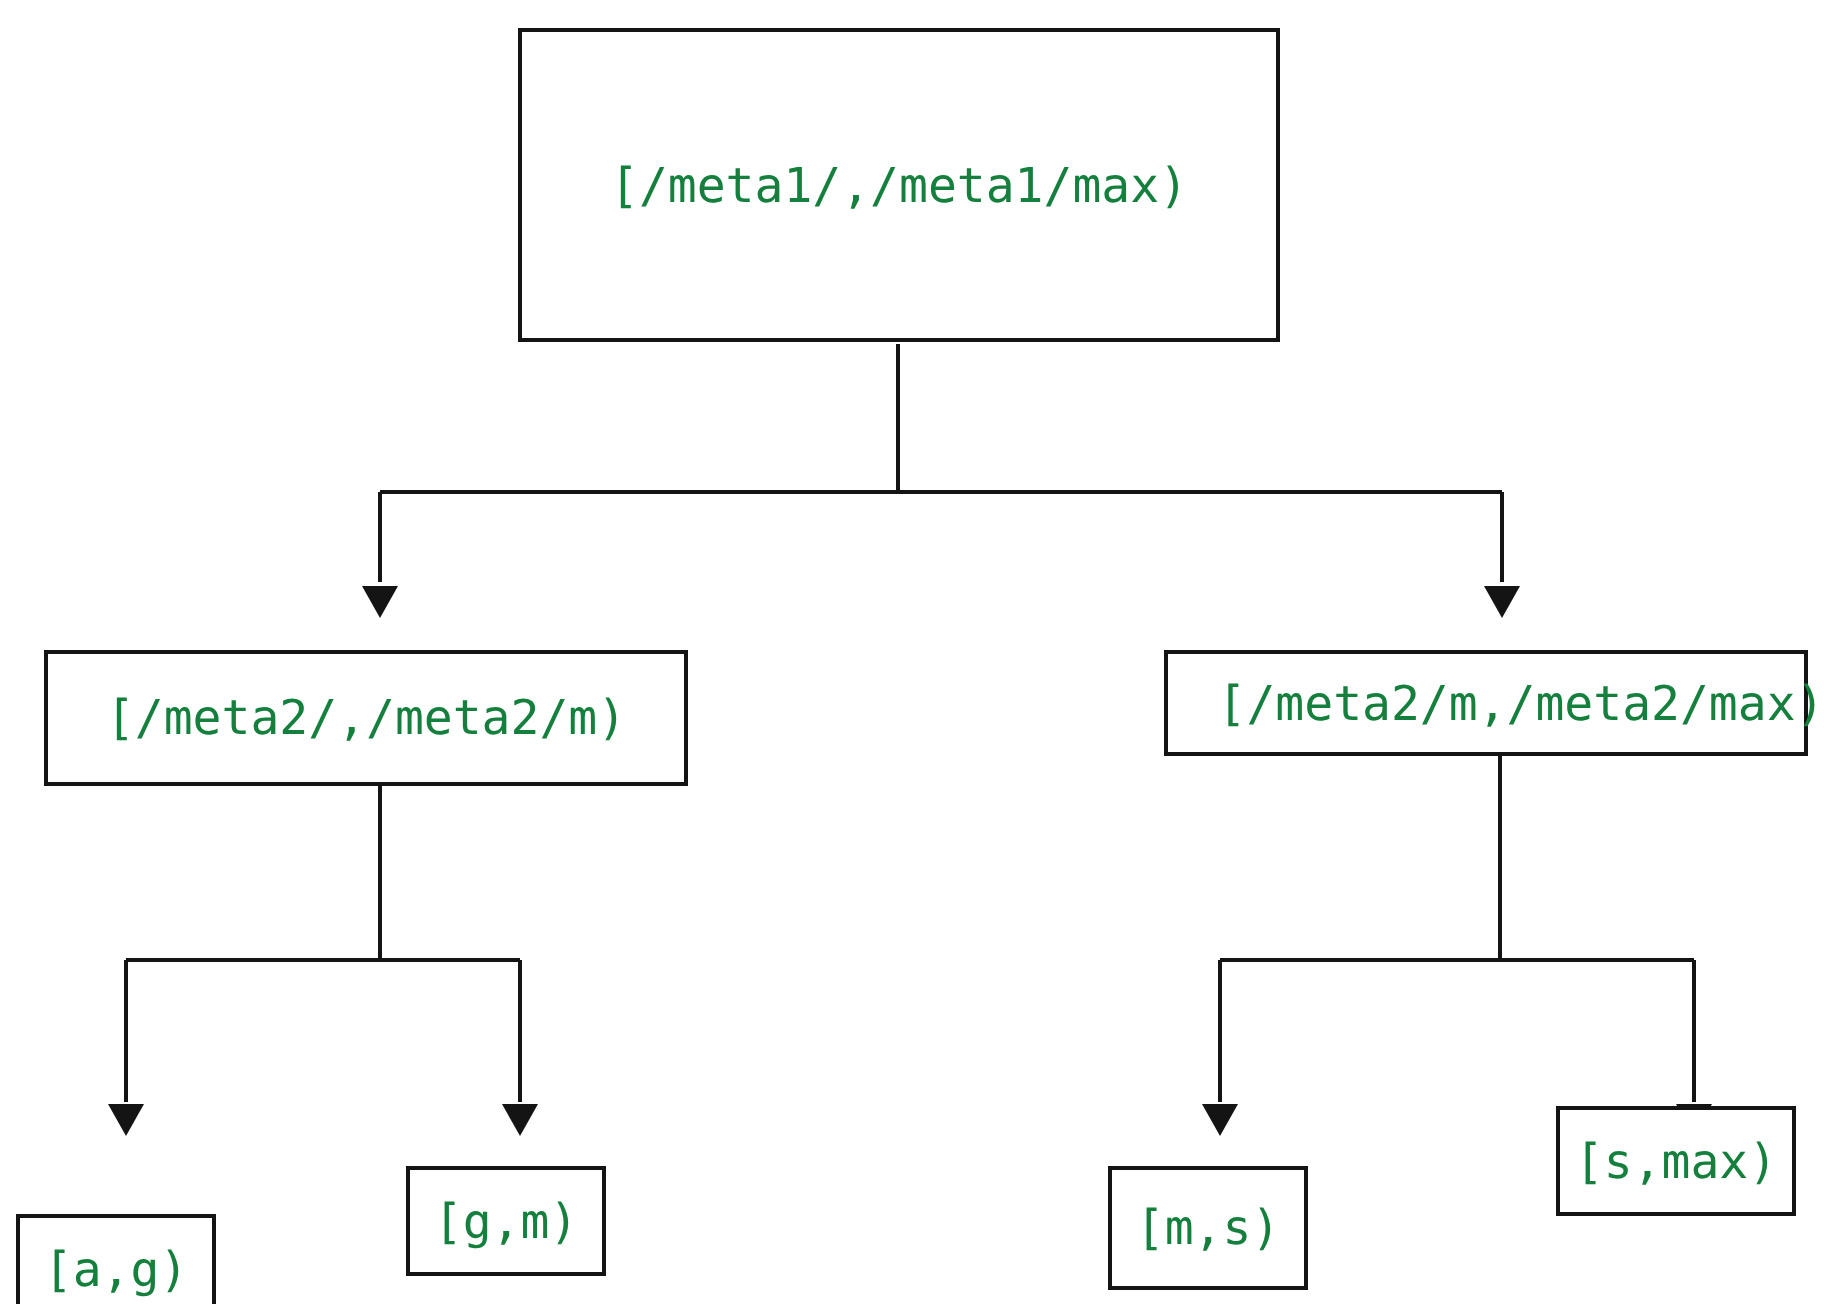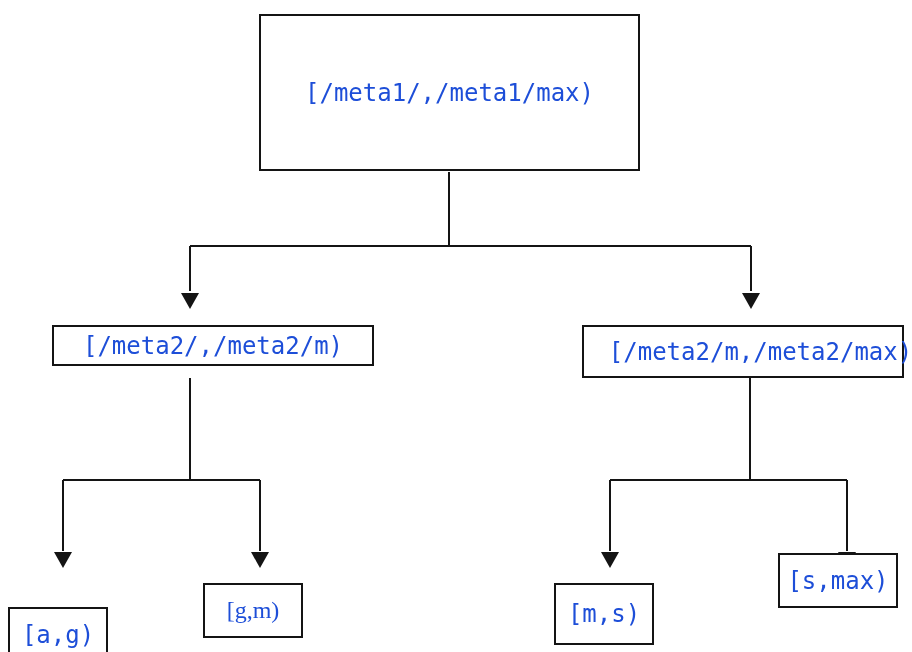--- a/index.html
+++ b/index.html
@@ -24,28 +24,28 @@
   }
   .node {
     position: absolute;
     box-sizing: border-box;
     border: 2px solid #141414;
     background: #ffffff;
     display: flex;
     align-items: center;
     justify-content: center;
     font-size: 24px;
-    color: #1d4ed8;
+    color: #15803d;
     white-space: nowrap;
   }
   .node-root  { left: 259px; top: 14px;  width: 381px; height: 157px; }
-  .node-2l    { left: 22px;  top: 325px; width: 322px; height: 41px; margin-left: 30px; }
+  .node-2l    { left: 22px;  top: 325px; width: 322px; height: 68px; }
   .node-2r    { left: 582px; top: 325px; width: 322px; height: 53px; padding-left: 35px; }
   .node-ag    { left: 8px;   top: 607px; width: 100px; height: 55px; }
-  .node-gm    { left: 203px; top: 583px; width: 100px; height: 55px; font-family: Liberation Serif, serif; }
+  .node-gm    { left: 203px; top: 583px; width: 100px; height: 55px; }
   .node-ms    { left: 554px; top: 583px; width: 100px; height: 62px; }
   .node-smax  { left: 778px; top: 553px; width: 120px; height: 55px; }
 </style>
 </head>
 <body>
 
 <div class="canvas">
 
   <svg class="edges" width="912" height="652" viewBox="0 0 912 652" fill="none" stroke="#141414" stroke-width="2">
 

